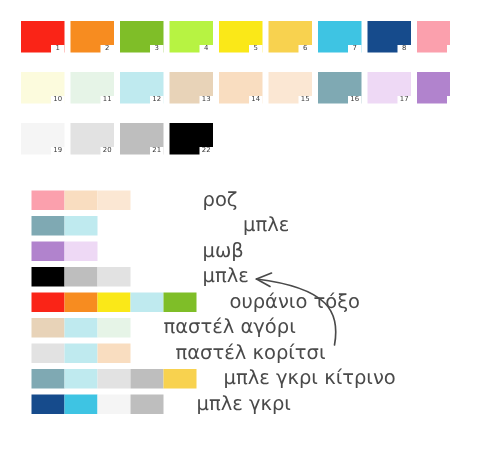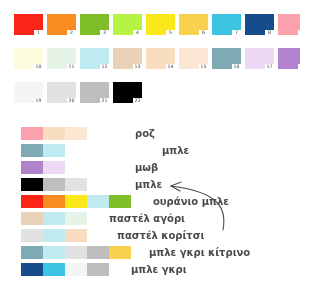--- a/index.html
+++ b/index.html
@@ -64,25 +64,24 @@
   .combo-strip {
     display: flex;
     height: 13px;
     flex: 0 0 auto;
   }
   .combo-cell {
     width: 22px;
     height: 13px;
   }
   .combo-label {
-    font-size: 10px;
+    font-size: 13px;
     color: #4a4a4a;
     white-space: nowrap;
     font-family: "DejaVu Sans", "Liberation Sans", sans-serif;
-    font-weight: bold;
   }
 
   
   #annotation {
     position: absolute;
     left: 155px;
     top: 178px;
     width: 145px;
     height: 70px;
     pointer-events: none;
@@ -212,21 +211,21 @@
       <div class="combo-label" style="margin-left: 48px;">μπλε</div>
     </div>
     <div class="combo-row">
       <div class="combo-strip">
         <div class="combo-cell" style="background: rgb(250, 36, 23);"></div>
         <div class="combo-cell" style="background: rgb(247, 140, 32);"></div>
         <div class="combo-cell" style="background: rgb(250, 232, 24);"></div>
         <div class="combo-cell" style="background: rgb(191, 234, 239);"></div>
         <div class="combo-cell" style="background: rgb(127, 190, 40);"></div>
       </div>
-      <div class="combo-label" style="margin-left: 22px;">ουράνιο μπλε</div>
+      <div class="combo-label" style="margin-left: 22px;">ουράνιο τόξο</div>
     </div>
     <div class="combo-row">
       <div class="combo-strip">
         <div class="combo-cell" style="background: rgb(232, 211, 184);"></div>
         <div class="combo-cell" style="background: rgb(191, 234, 239);"></div>
         <div class="combo-cell" style="background: rgb(230, 244, 231);"></div>
       </div>
       <div class="combo-label" style="margin-left: 22px;">παστέλ αγόρι</div>
     </div>
     <div class="combo-row">

